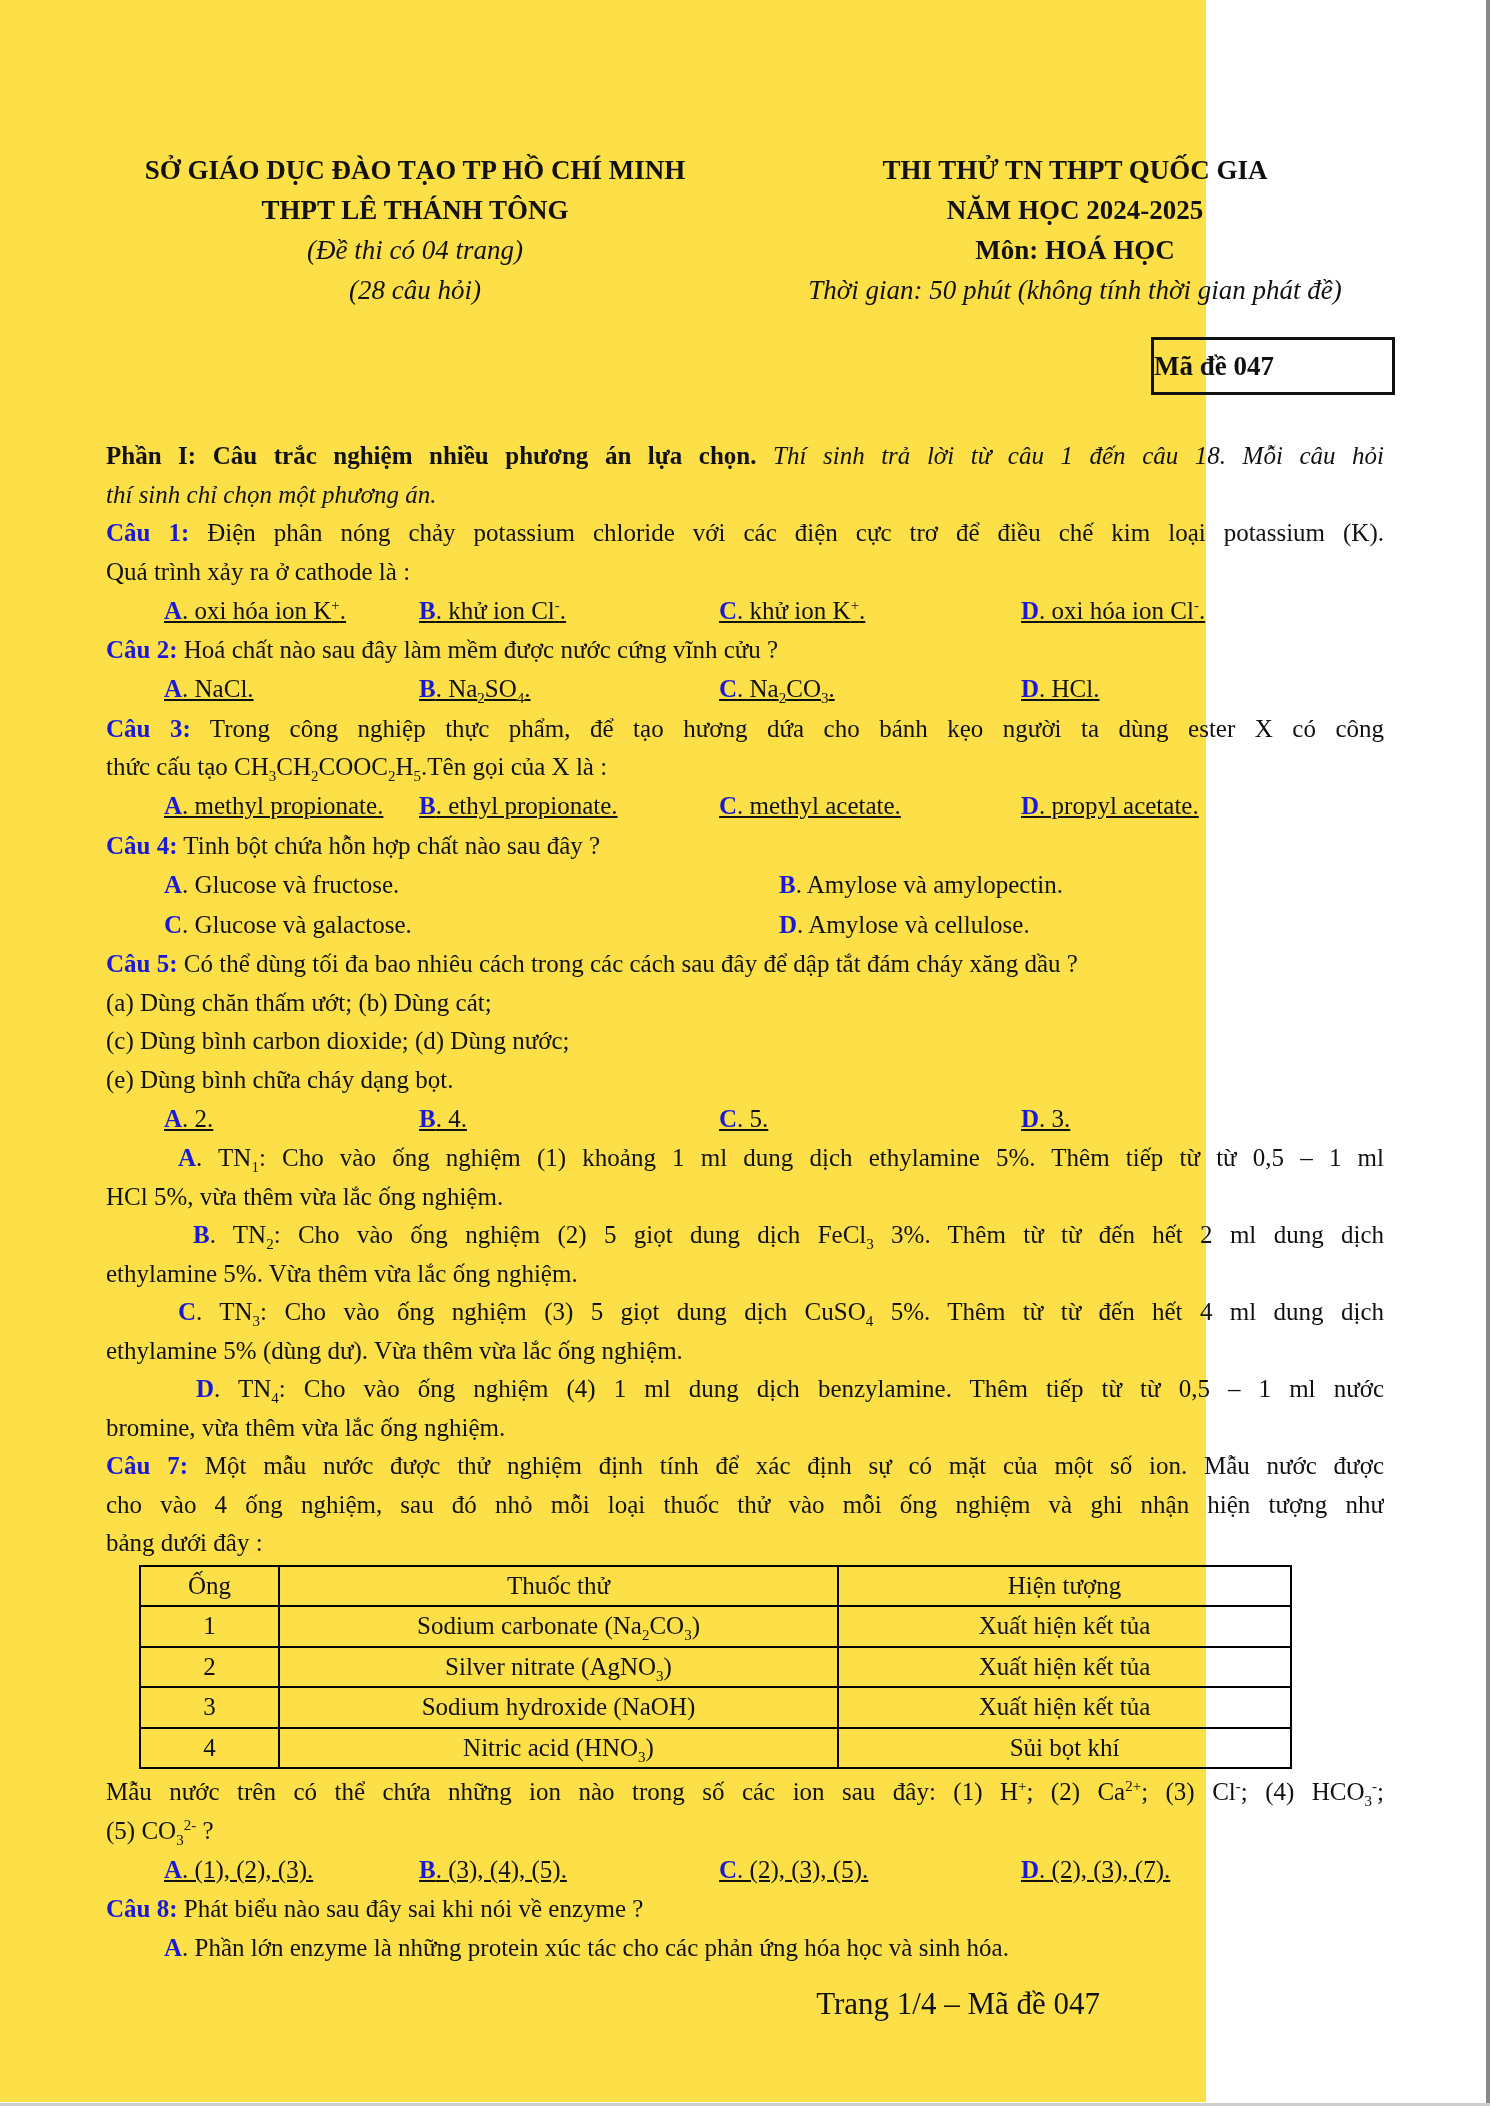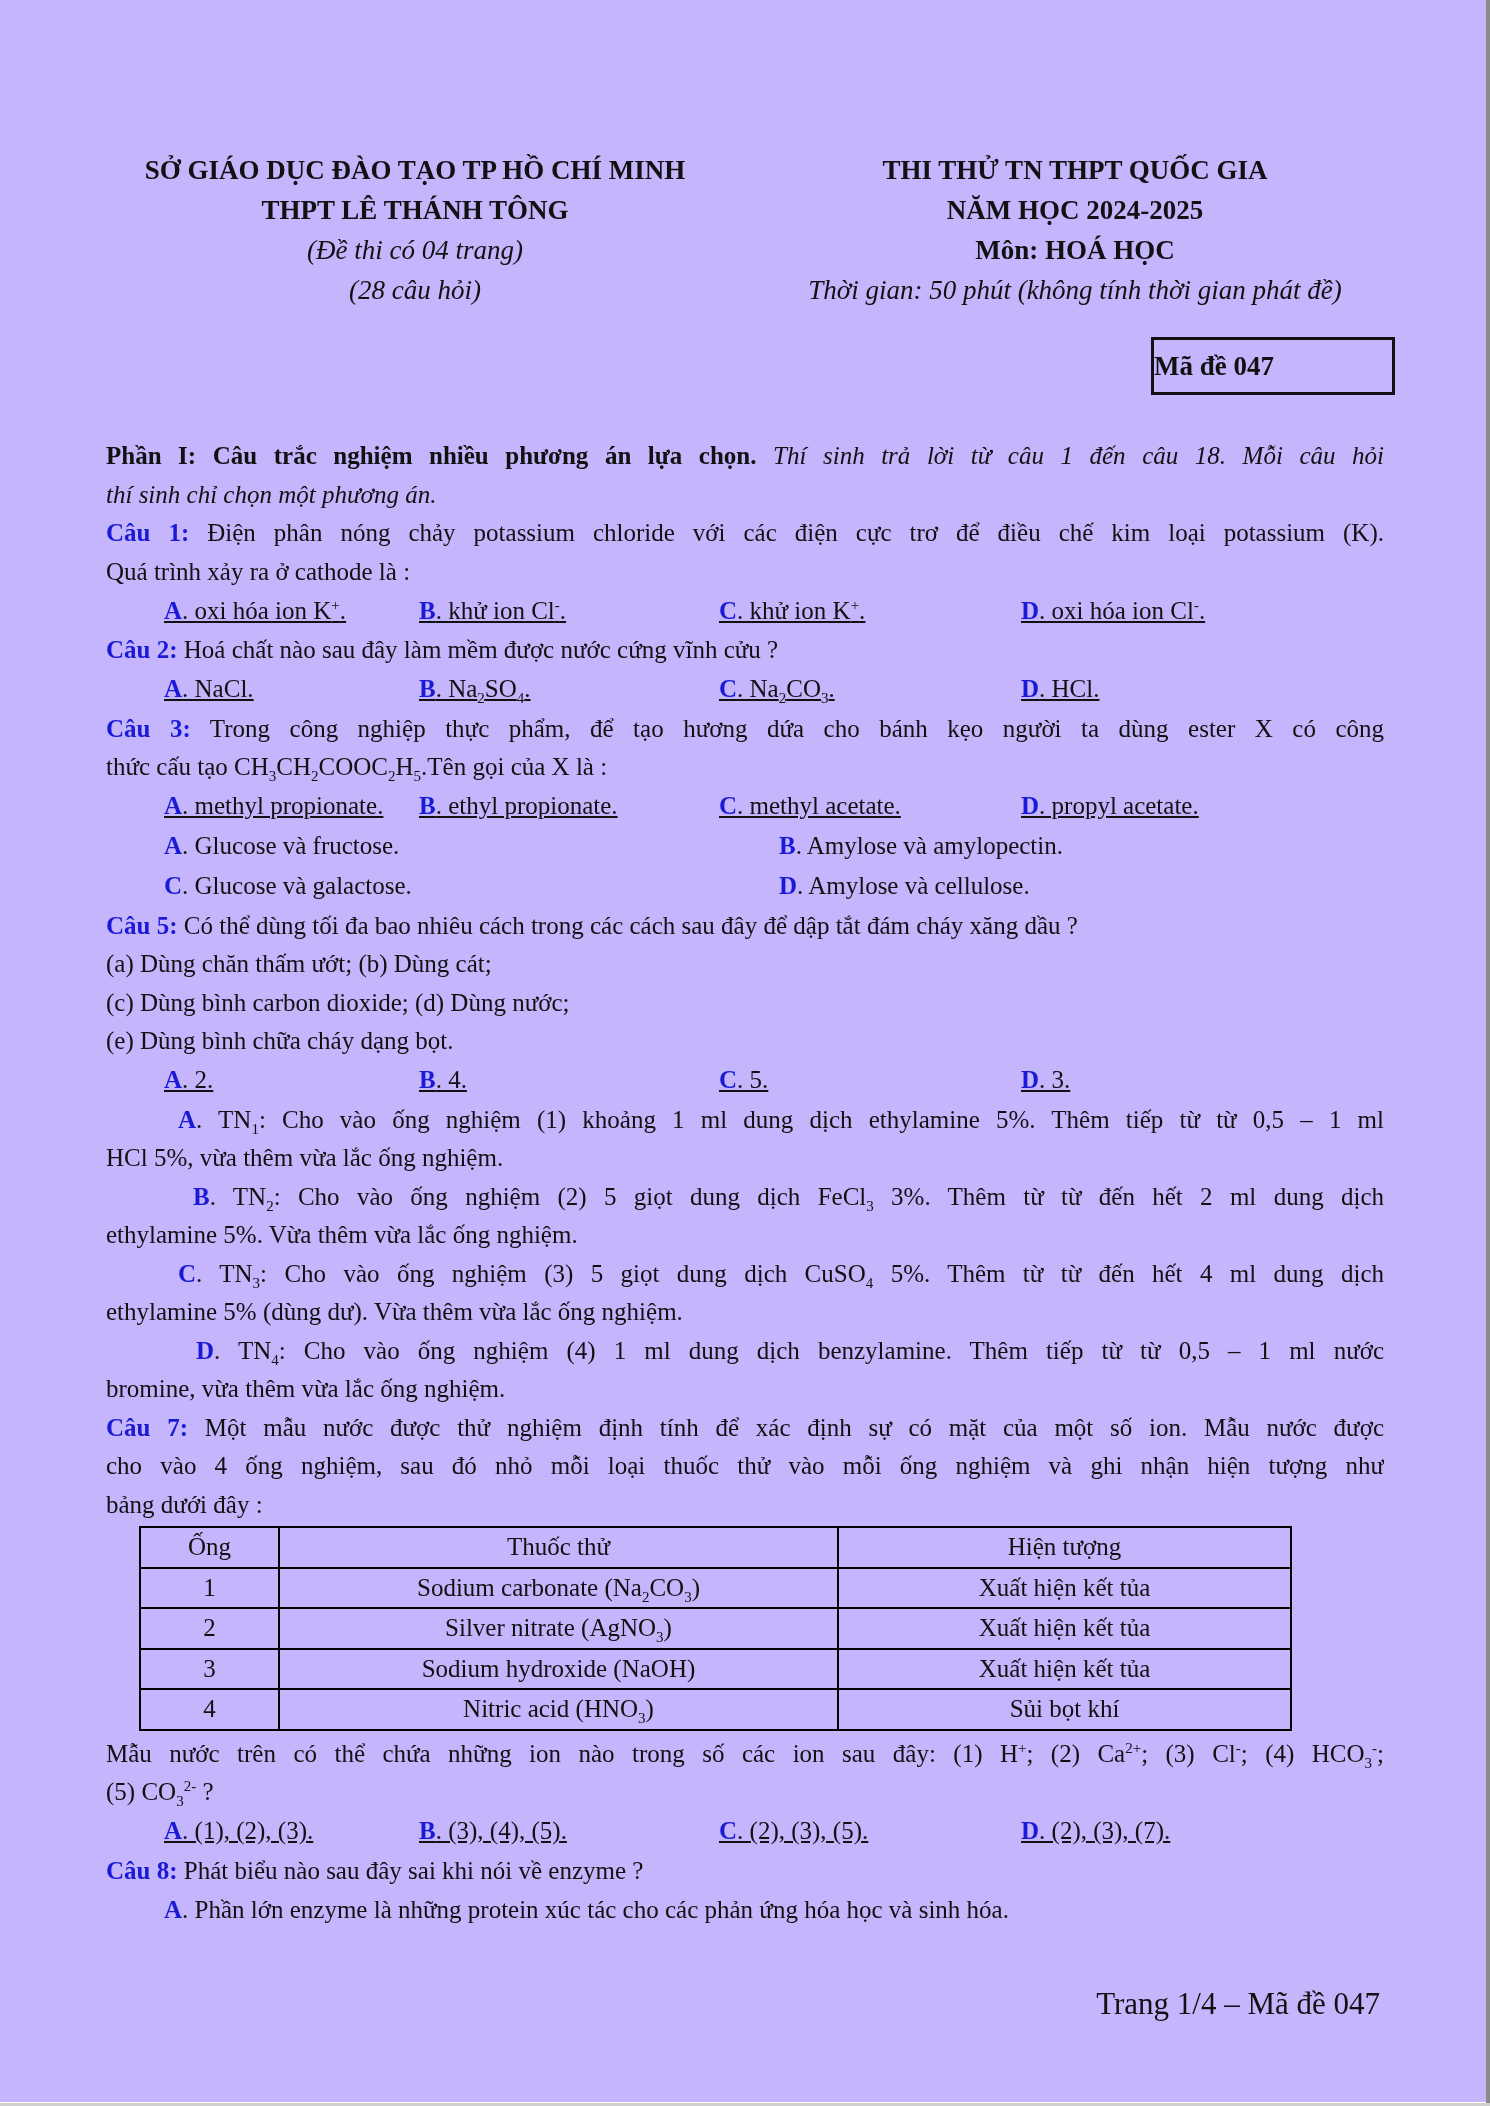--- a/index.html
+++ b/index.html
@@ -1,18 +1,18 @@
 <!DOCTYPE html>
 <html><head>
 <meta charset="utf-8">
 <style>
   html, body { margin:0; padding:0; background:#ffffff; }
   body { width:1490px; height:2106px; position:relative; overflow:hidden;
          font-family:"Liberation Serif", "DejaVu Serif", serif; color:#111; }
-  .page { position:absolute; left:0; top:0; width:1486px; height:2102px; background:#c4b5fd; }
+  .page { position:absolute; left:0; top:0; width:1206px; height:2102px; background:#fde047; }
   .edge-right { position:absolute; right:0; top:0; width:4px; height:2106px; background:#8a8a8a; }
   .edge-bottom { position:absolute; left:0; bottom:0; width:1490px; height:3px; background:#cfcfcf; }
 
   .hdr { position:absolute; text-align:center; font-size:27px; line-height:40px; }
   .hdr-left { left:100px; width:630px; top:150px; }
   .hdr-right { left:770px; width:610px; top:150px; }
   .hdr b { font-weight:bold; }
   .hdr i { font-style:italic; }
   .code-box { position:absolute; left:1151px; top:337px; width:244px; height:58px;
               border:3px solid #111; box-sizing:border-box; text-align:left;
@@ -87,20 +87,21 @@
 
     <div class="just"><span class="q-label">Câu 3:</span><span> Trong công nghiệp thực phẩm, để tạo hương dứa cho bánh kẹo người ta dùng ester X có công</span></div>
     <div class="line"><span>thức cấu tạo CH</span><sub>3</sub><span>CH</span><sub>2</sub><span>COOC</span><sub>2</sub><span>H</span><sub>5</sub><span>.Tên gọi của X là :</span></div>
     <div class="choices ch4">
       <span class="c4a"><span class="opt">A</span><span>. methyl propionate.</span></span>
       <span class="c4b"><span class="opt">B</span><span>. ethyl propionate.</span></span>
       <span class="c4c"><span class="opt">C</span><span>. methyl acetate.</span></span>
       <span><span class="opt">D</span><span>. propyl acetate.</span></span>
     </div>
 
+    <div class="line"><span class="q-label">Câu 4:</span><span> Tinh bột chứa hỗn hợp chất nào sau đây ?</span></div>
     <div class="choices">
       <span class="c2"><span class="opt">A</span><span>. Glucose và fructose.</span></span>
       <span><span class="opt">B</span><span>. Amylose và amylopectin.</span></span>
     </div>
     <div class="choices">
       <span class="c2"><span class="opt">C</span><span>. Glucose và galactose.</span></span>
       <span><span class="opt">D</span><span>. Amylose và cellulose.</span></span>
     </div>
 
     <div class="line"><span class="q-label">Câu 5:</span><span> Có thể dùng tối đa bao nhiêu cách trong các cách sau đây để dập tắt đám cháy xăng dầu ?</span></div>

